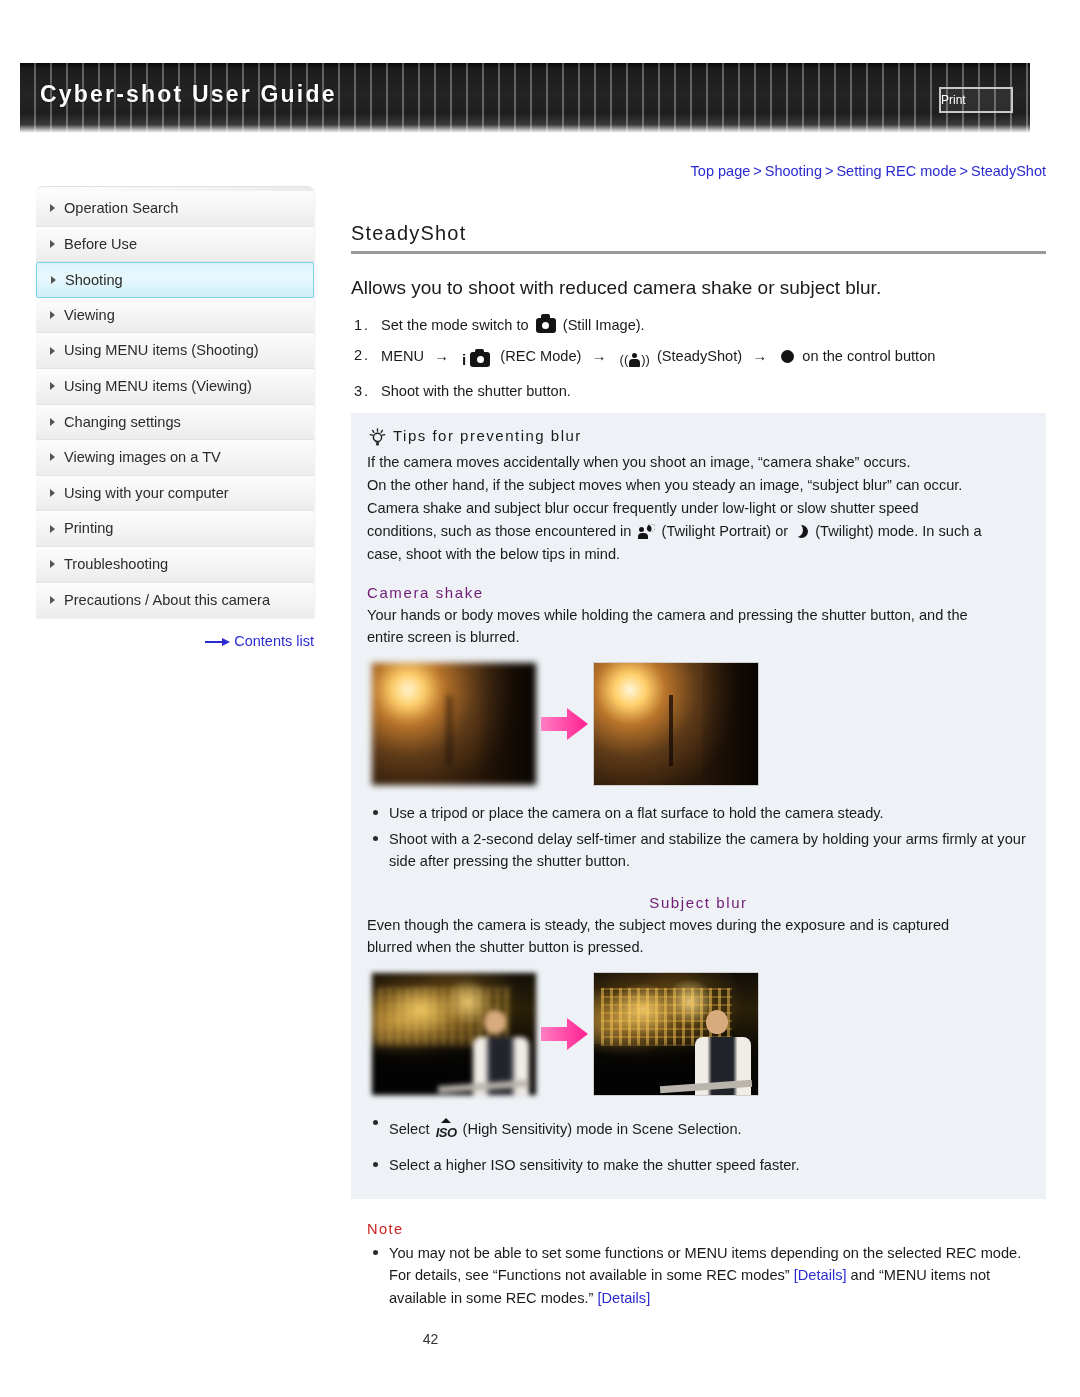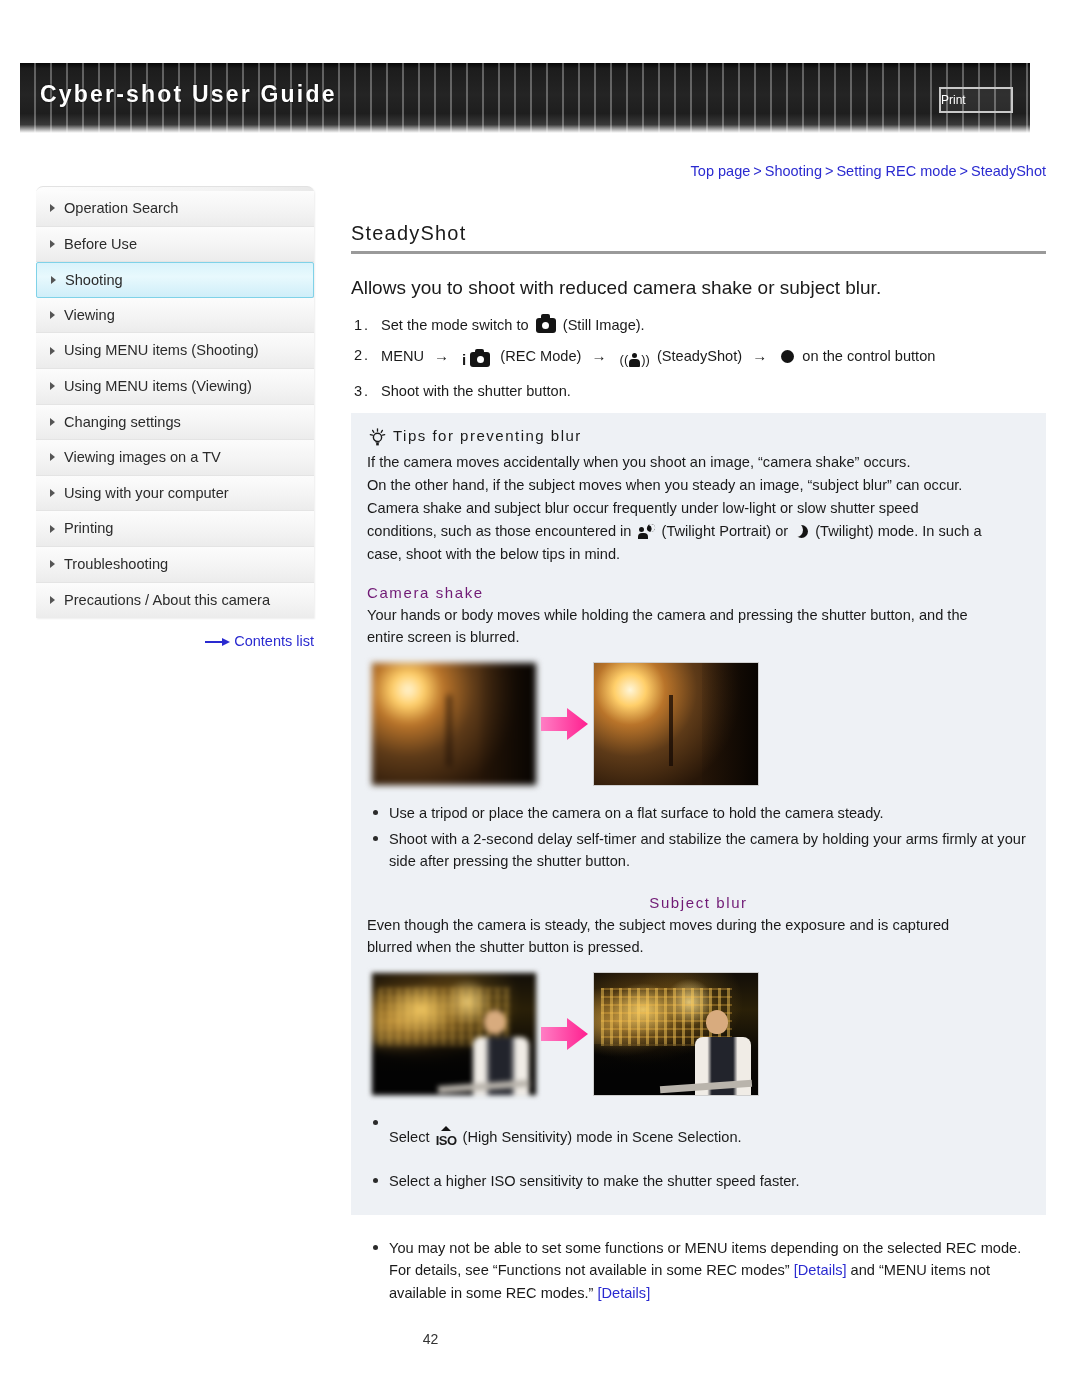--- a/index.html
+++ b/index.html
@@ -279,22 +279,23 @@
     content: "";
     position: absolute; left: -5px; top: -2px;
     width: 13px; height: 14px;
     background: #eef1f5;
     border-radius: 50%;
   }
   .ic-iso {
     font-weight: bold;
     font-size: 13px;
     letter-spacing: -0.5px;
-    margin: 16px 2px;
+    margin: 8px 2px;
     padding-top: 3px;
+    font-style: italic;
   }
   .ic-iso::before {
     content: "";
     position: absolute;
     left: 50%; margin-left: -5px; top: -2px;
     width: 0; height: 0;
     border-bottom: 5px solid #141414;
     border-left: 5px solid transparent;
     border-right: 5px solid transparent;
   }
@@ -680,20 +681,21 @@
         <span>Select</span>
         <span class="ic ic-iso">ISO</span>
         <span>(High Sensitivity) mode in Scene Selection.</span>
       </li>
       <li>Select a higher ISO sensitivity to make the shutter speed faster.</li>
     </ul>
 
   </div>
 
   <div id="note-section">
+    <div class="note-head">Note</div>
     <div class="note-body">
       <span>You may not be able to set some functions or MENU items depending on the selected REC</span>
       <span>mode. For details, see “Functions not available in some REC modes”</span>
       <span class="dlink">[Details]</span>
       <span>and “MENU</span>
       <span>items not available in some REC modes.”</span>
       <span class="dlink">[Details]</span>
     </div>
   </div>
 

